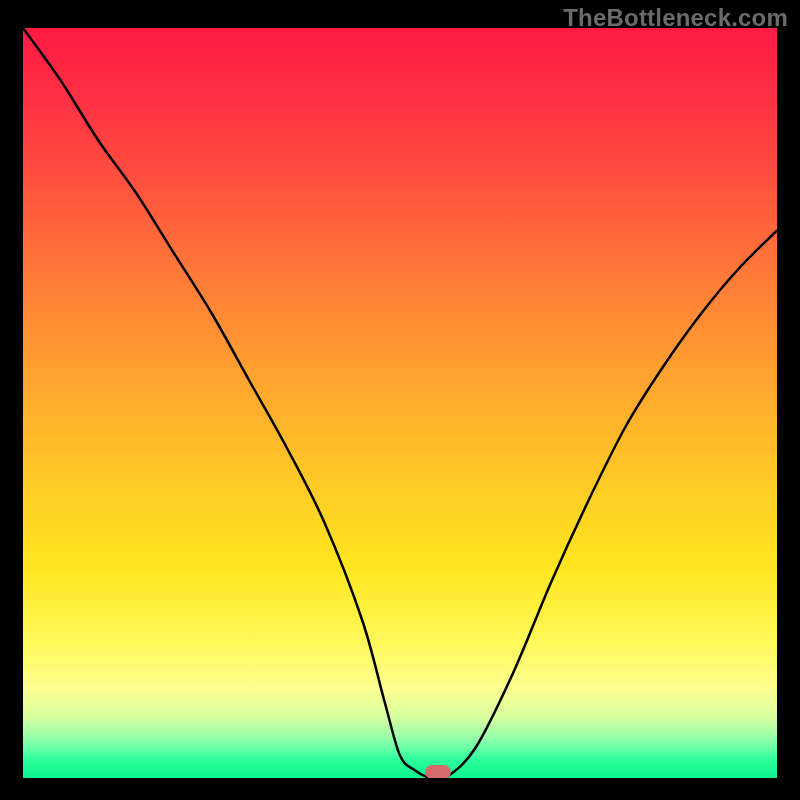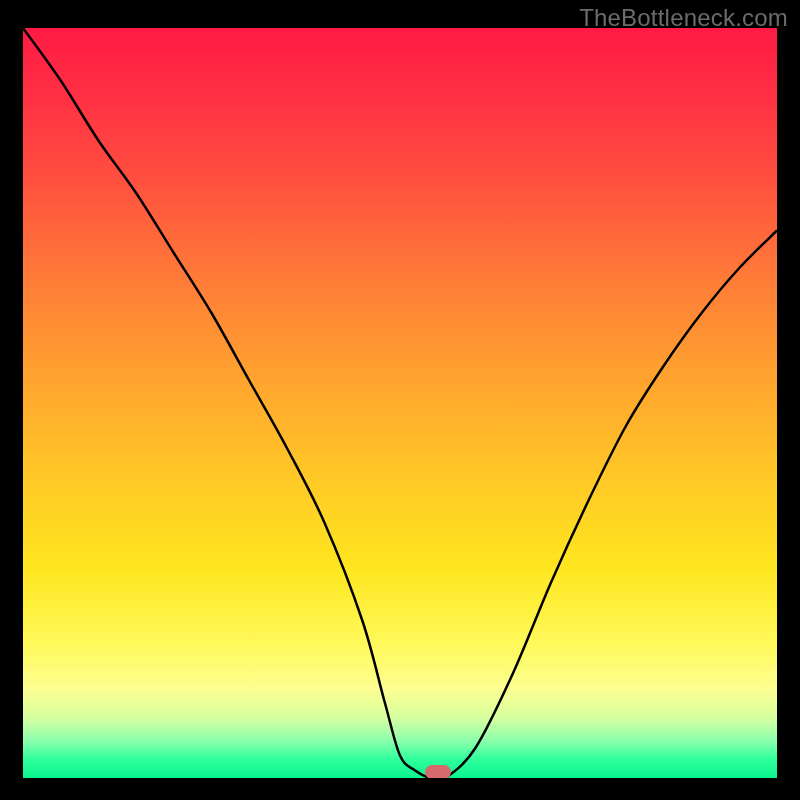--- a/index.html
+++ b/index.html
@@ -16,21 +16,21 @@
     width: 800px;
     height: 800px;
     background: #000;
   }
   .watermark {
     position: absolute;
     top: 4px;
     right: 12px;
     color: #6b6b6b;
     font-size: 24px;
-    font-weight: 400;
+    font-weight: 700;
     letter-spacing: 0.2px;
     z-index: 5;
   }
   .plot-area {
     position: absolute;
     left: 23px;
     top: 28px;
     width: 754px;
     height: 750px;
     overflow: hidden;

